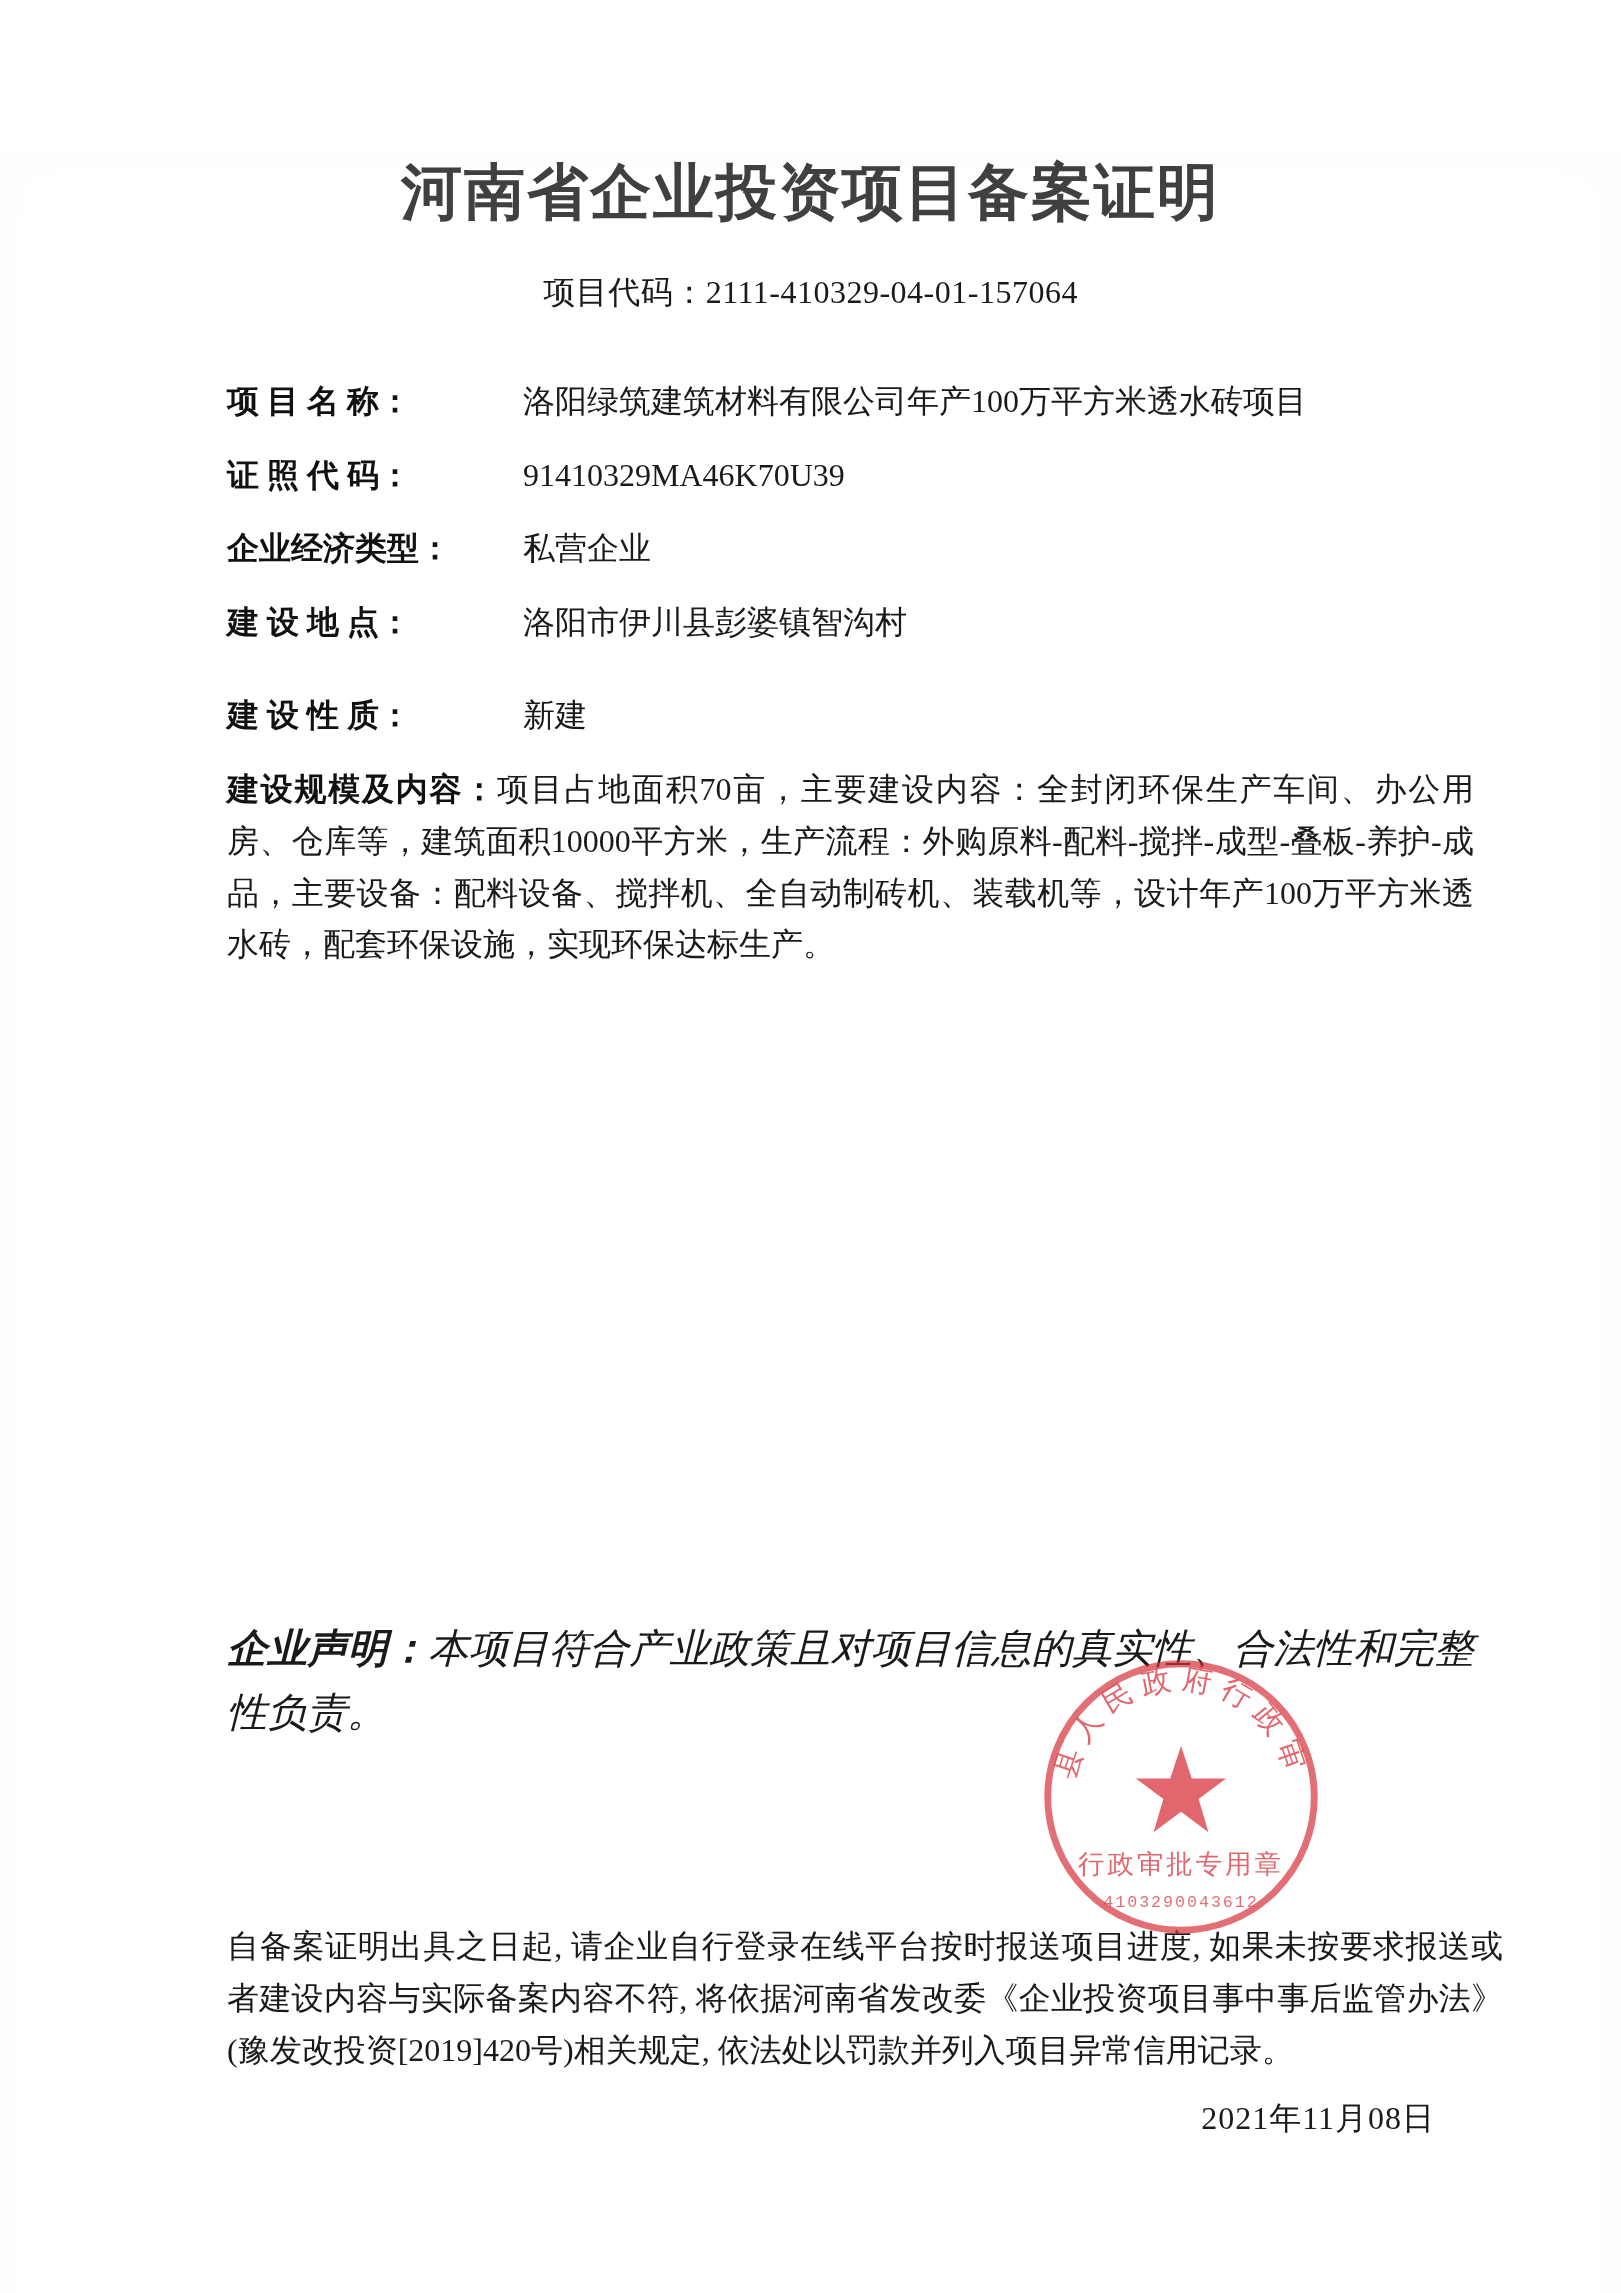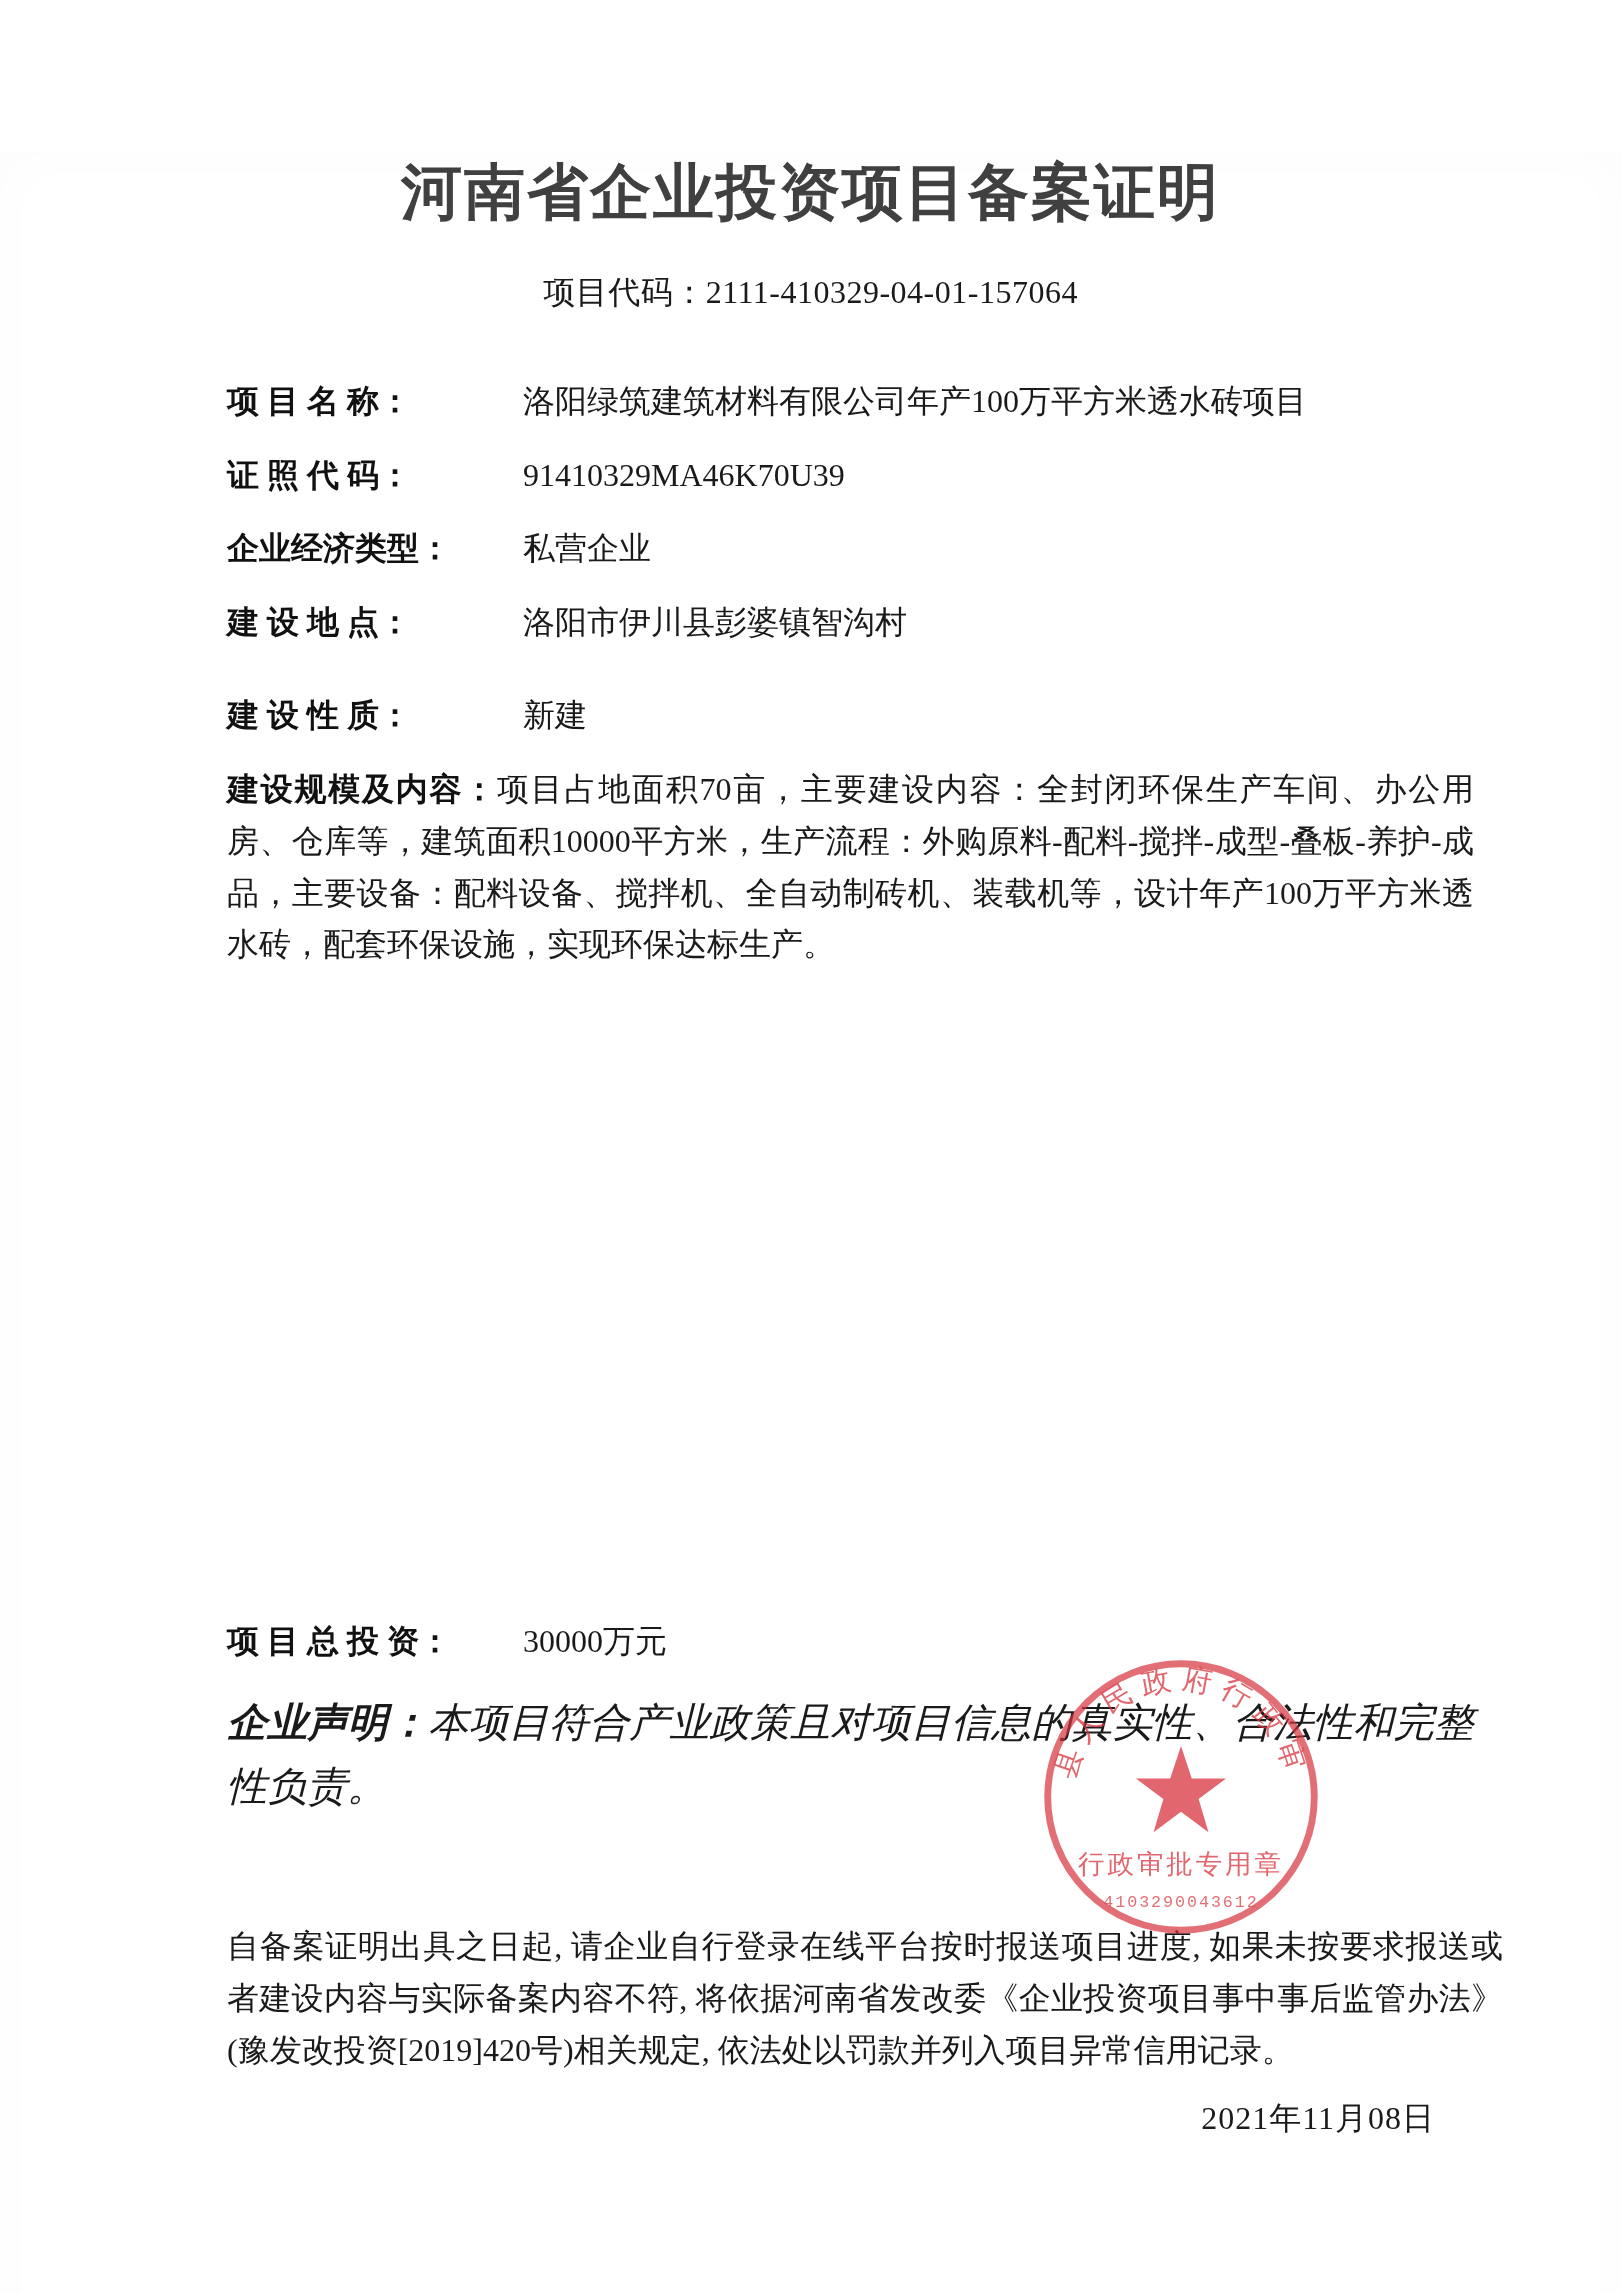--- a/index.html
+++ b/index.html
@@ -197,24 +197,20 @@
 
   </div>
 
   <div class="scale-block">
     <div class="scale-text">
       <span class="lead">建设规模及内容：</span><span>项目占地面积70亩，主要建设内容：全封闭环保生产车间、办公用房、仓库等，建筑面积10000平方米，生产流程：外购原料-配料-搅拌-成型-叠板-养护-成品，主要设备：配料设备、搅拌机、全自动制砖机、装载机等，设计年产100万平方米透水砖，配套环保设施，实现环保达标生产。</span>
     </div>
   </div>
 
   <div class="lower">
-    <div class="row">
-      <div class="label label-wide">项 目 总 投 资：</div>
-      <div class="value">30000万元</div>
-    </div>
 
     <div class="statement">
       <span class="lead" style="font-weight:bold;">企业声明：</span><span>本项目符合产业政策且对项目信息的真实性、合法性和完整性负责。</span>
     </div>
   </div>
 
   <div class="notice">
     <div class="notice-body">自备案证明出具之日起, 请企业自行登录在线平台按时报送项目进度, 如果未按要求报送或者建设内容与实际备案内容不符, 将依据河南省发改委《企业投资项目事中事后监管办法》(豫发改投资[2019]420号)相关规定, 依法处以罚款并列入项目异常信用记录。</div>
   </div>
 

